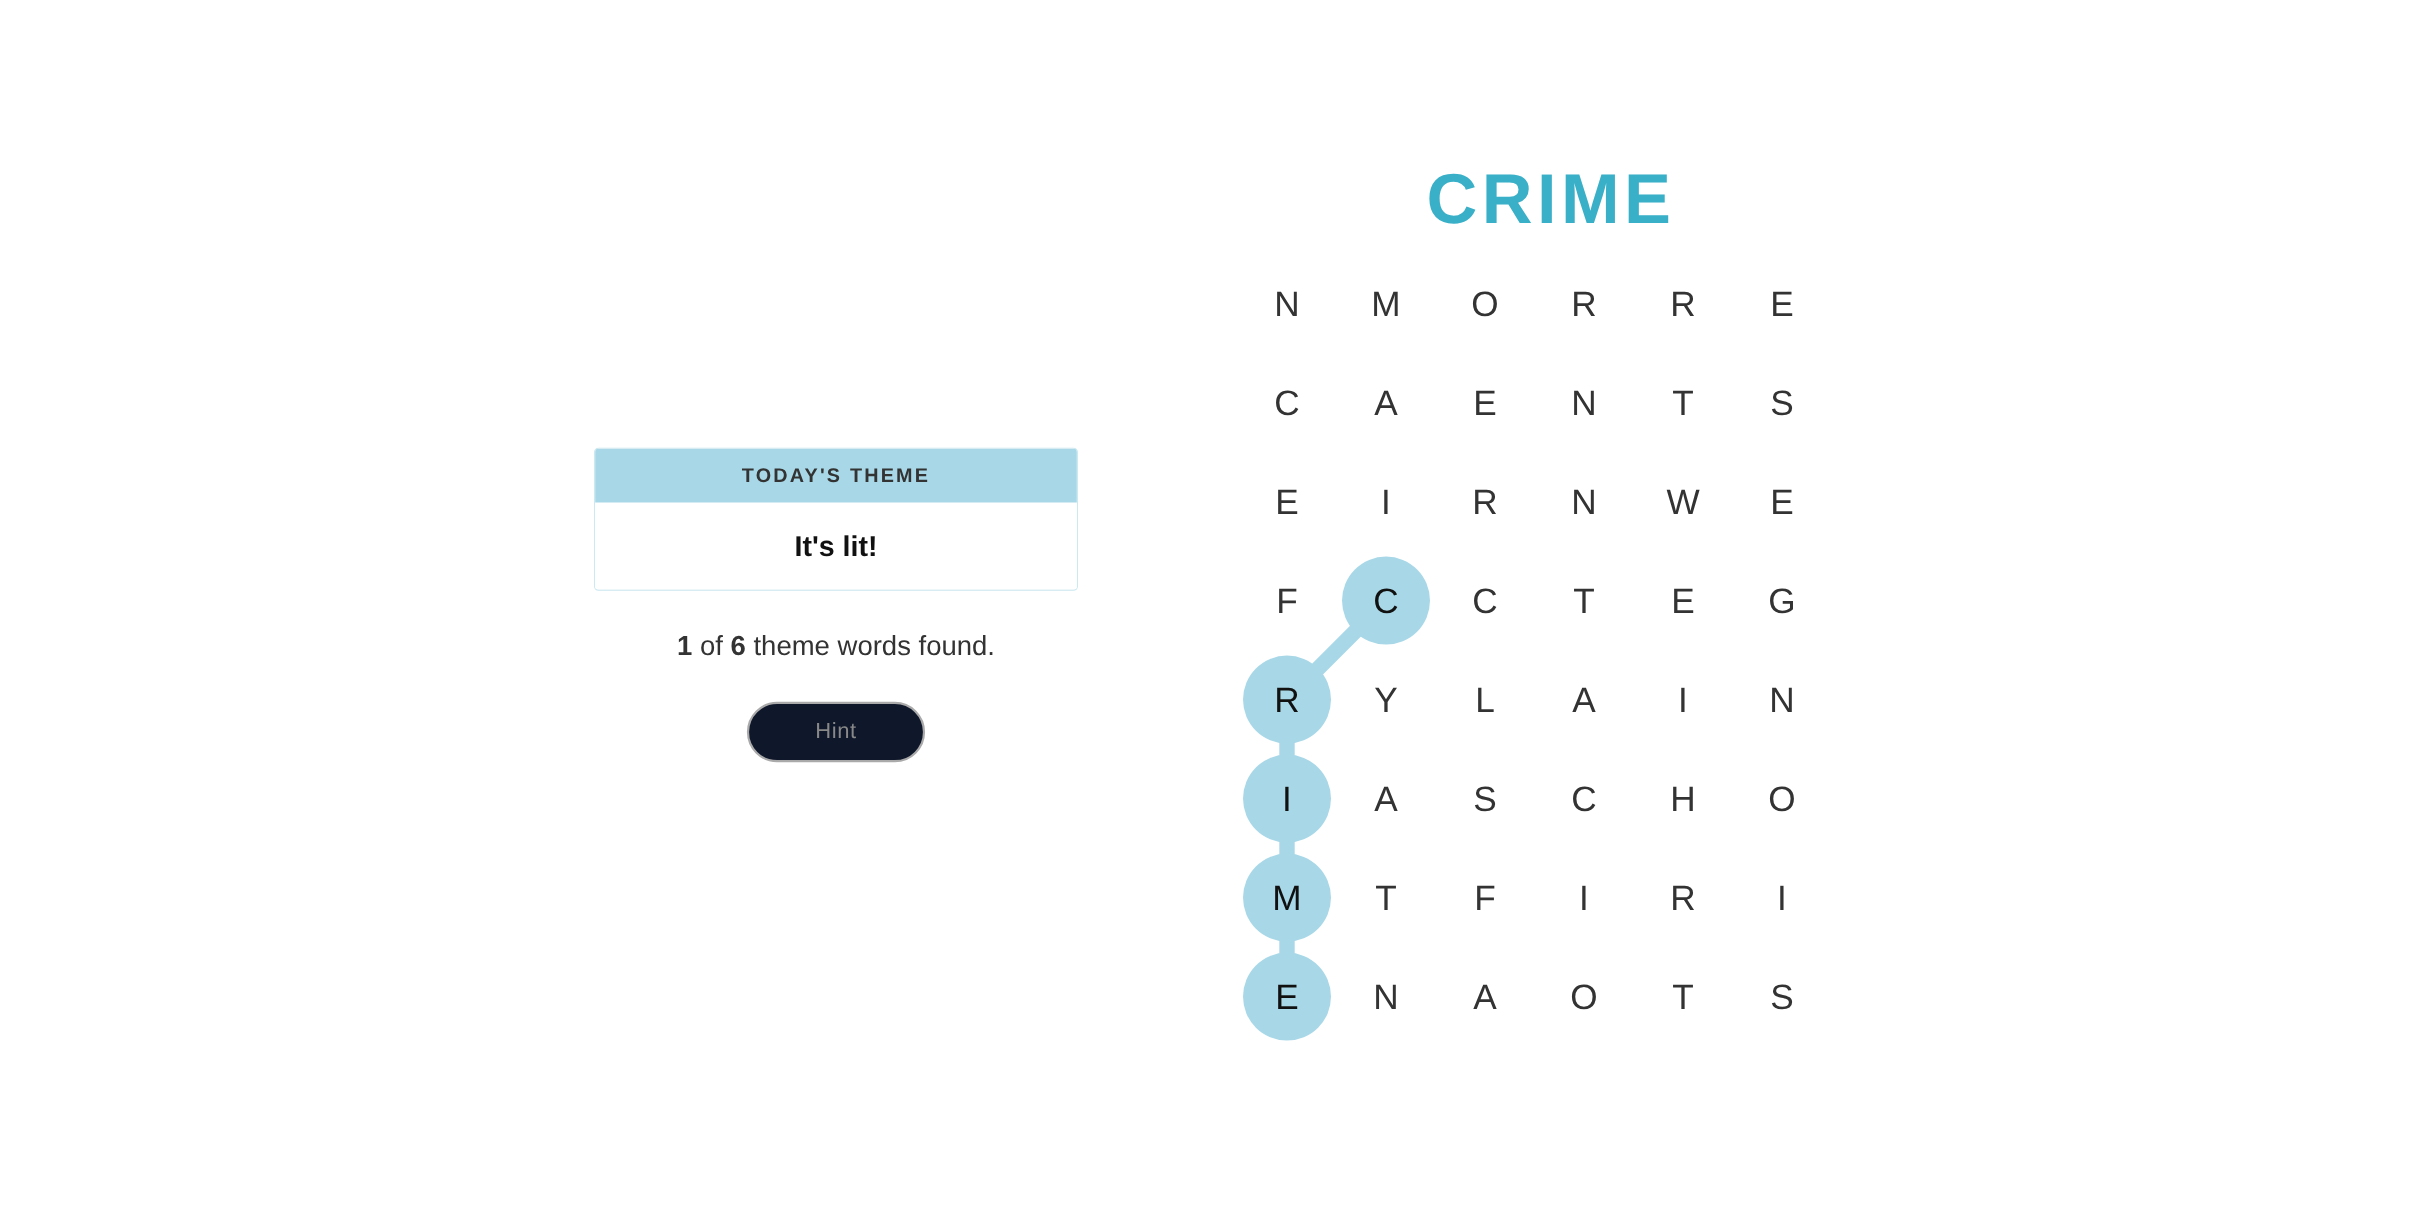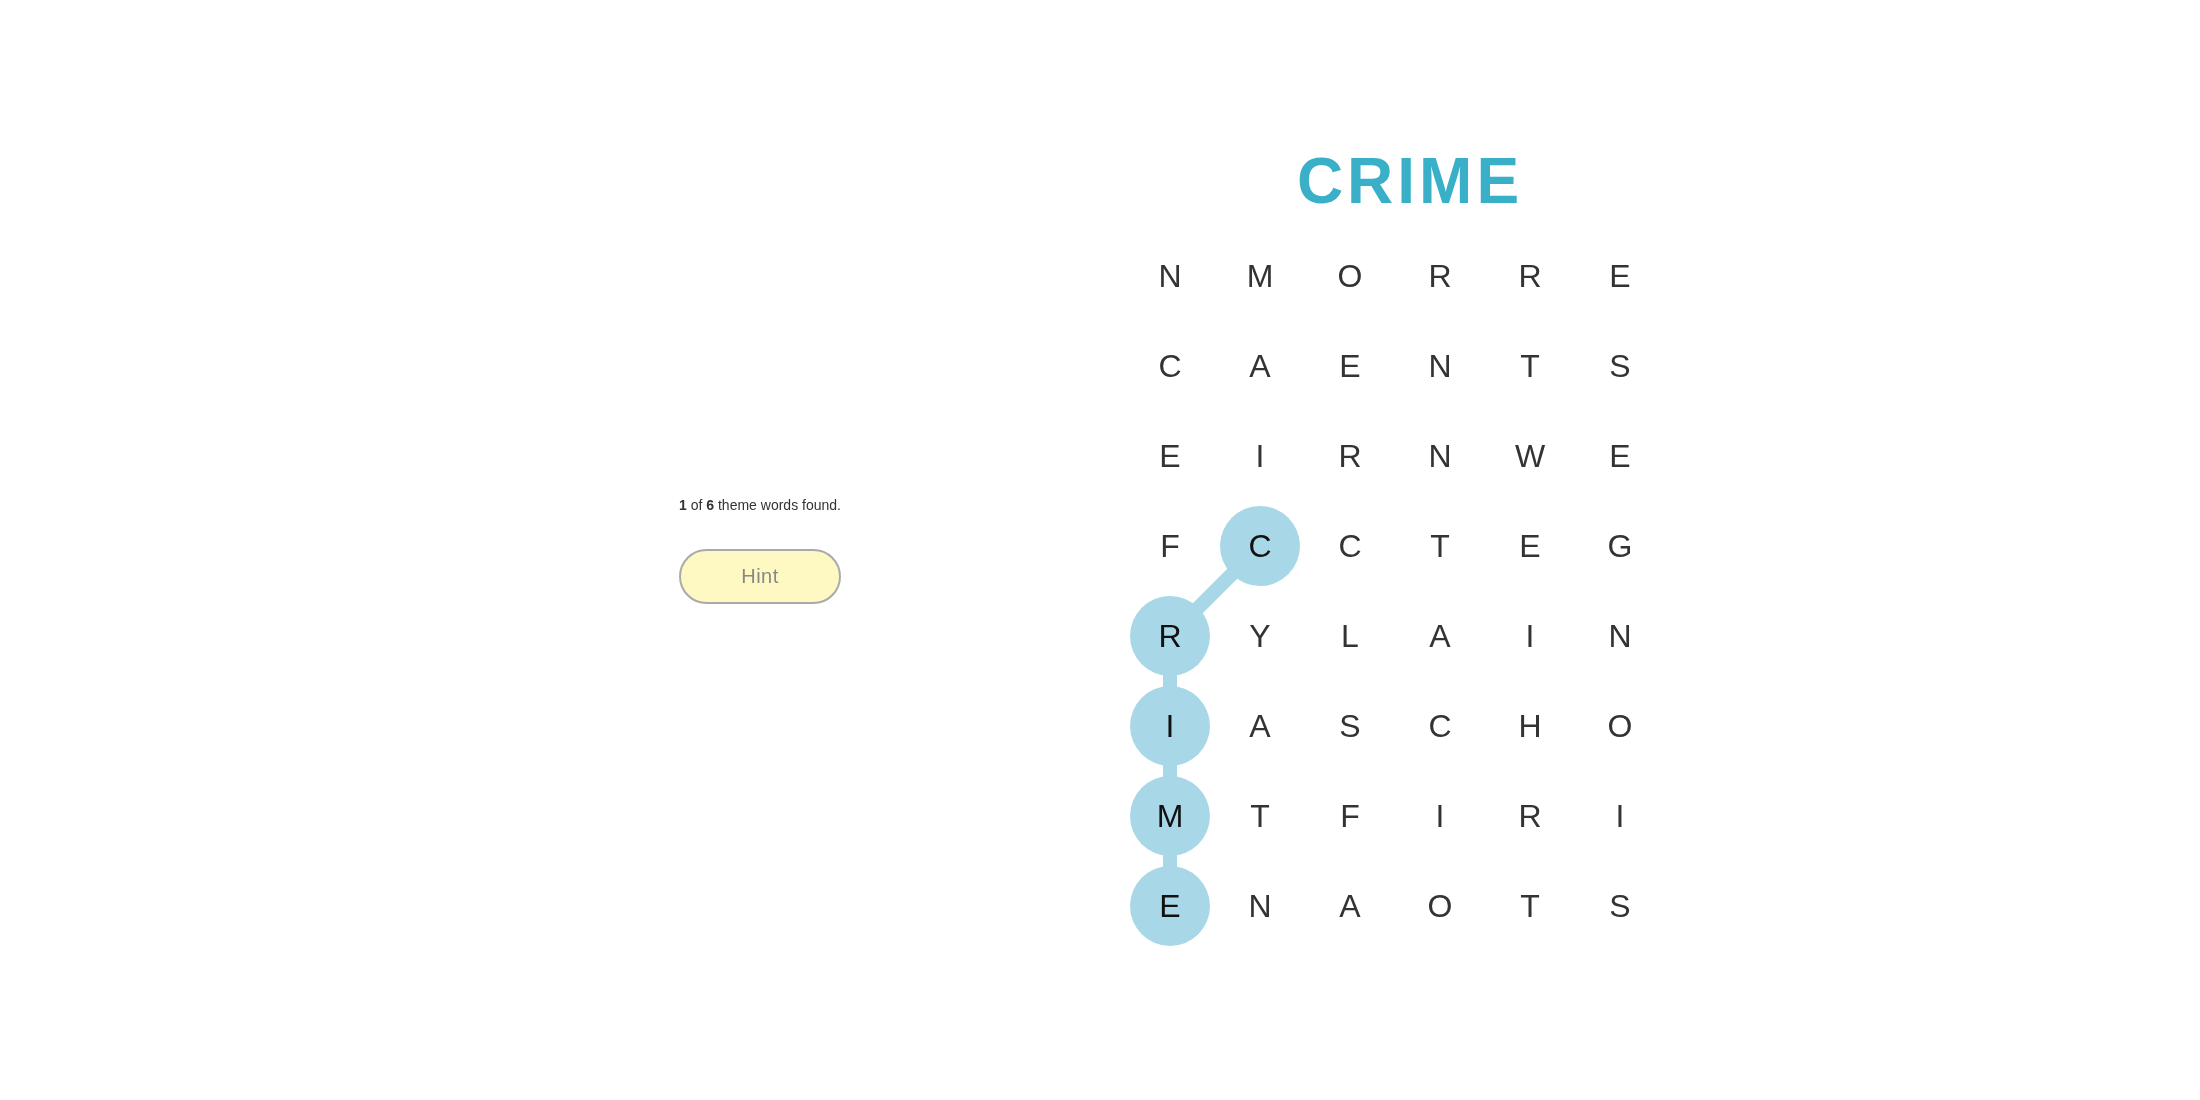--- a/index.html
+++ b/index.html
@@ -56,32 +56,32 @@
       text-align: center;
       padding: 24px 20px;
       font-family: Arial, sans-serif;
       font-size: 26px;
       font-weight: 700;
       color: #111;
     }
 
     .progress-text {
       font-family: Arial, sans-serif;
-      font-size: 14px;
+      font-size: 25px;
       color: #333;
     }
 
     .progress-text .bold {
       font-weight: 700;
     }
 
     .hint-button {
       border: 2px solid #aaa;
       border-radius: 999px;
-      background: #fef9c3;
+      background: #0f172a;
       padding: 14px 60px;
       font-family: Arial, sans-serif;
       font-size: 20px;
       color: #888;
       cursor: pointer;
       letter-spacing: 0.5px;
     }
 
     
     .right-panel {
@@ -149,20 +149,24 @@
       font-weight: 500;
     }
   </style>
 </head>
 <body>
 
 <div class="main-container">
 
   <div class="left-panel">
 
+    <div class="theme-box">
+      <div class="theme-header">TODAY'S THEME</div>
+      <div class="theme-body">It's lit!</div>
+    </div>
 
     <div class="progress-text">
       <span class="bold">1</span>
       <span> of </span>
       <span class="bold">6</span>
       <span> theme words found.</span>
     </div>
 
     <button class="hint-button">Hint</button>
 

